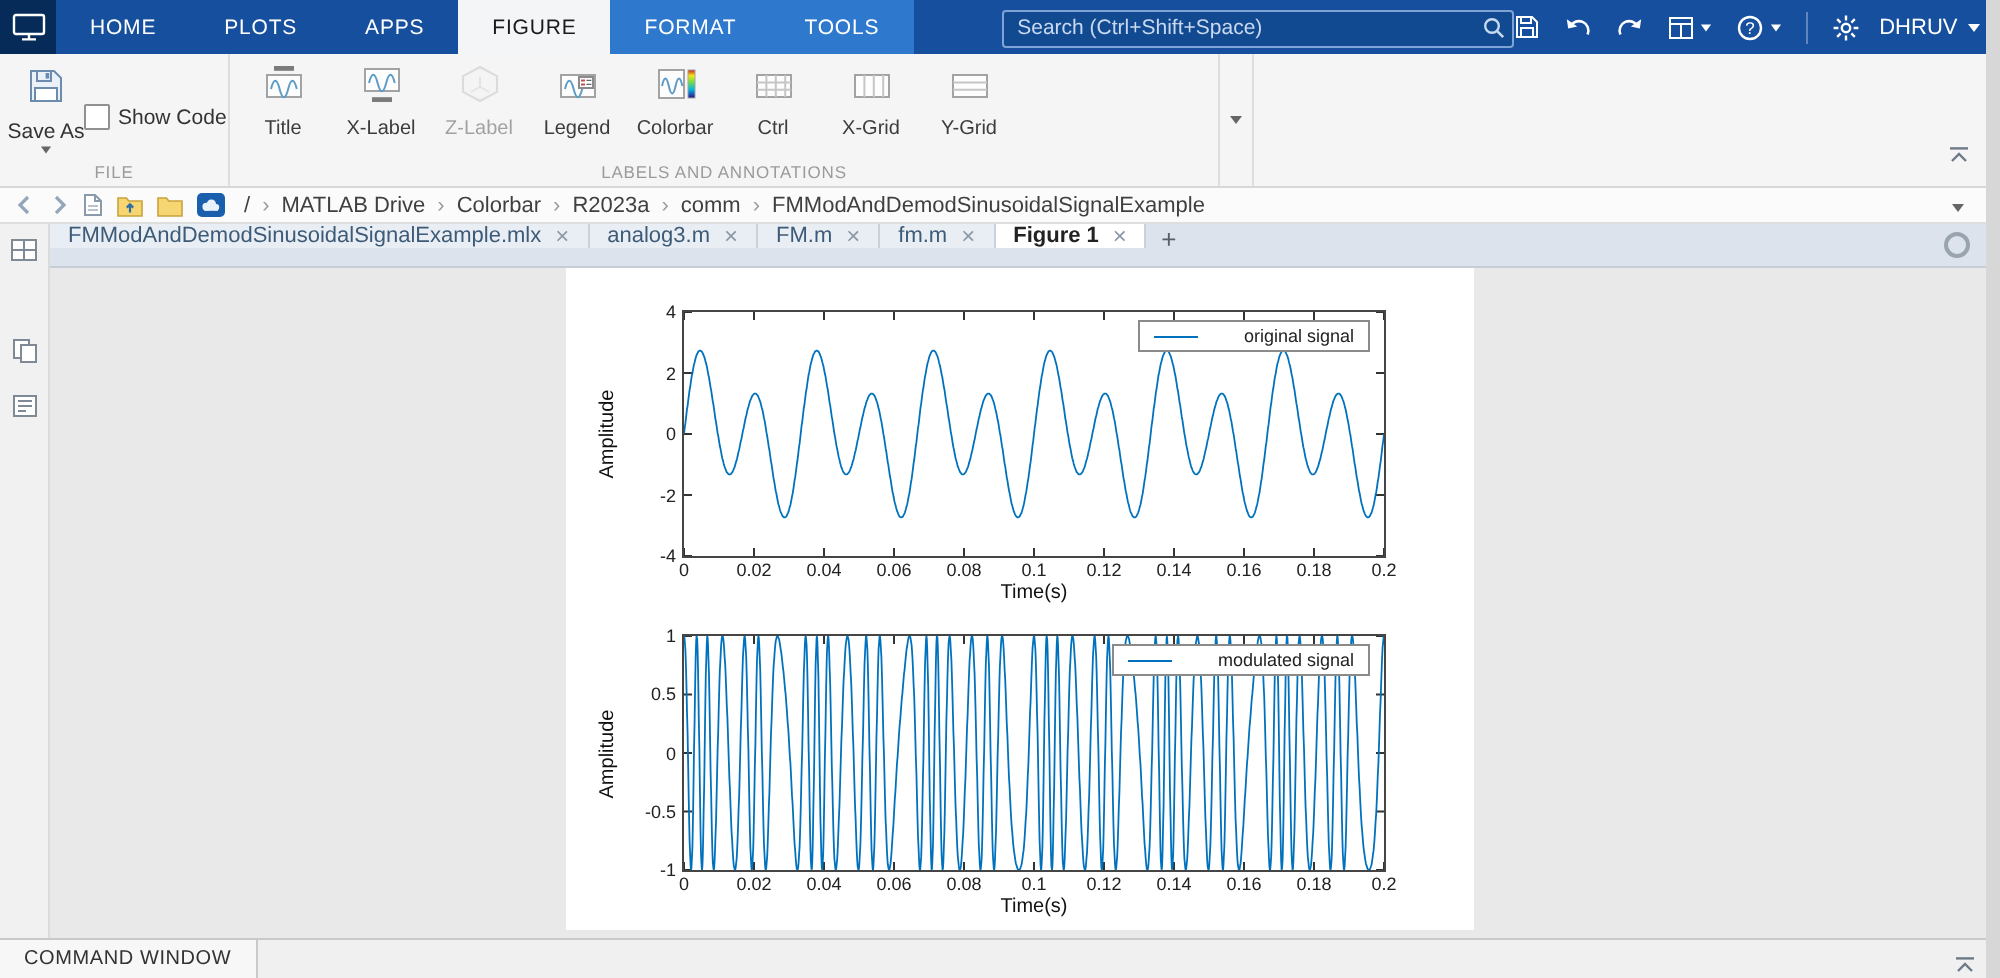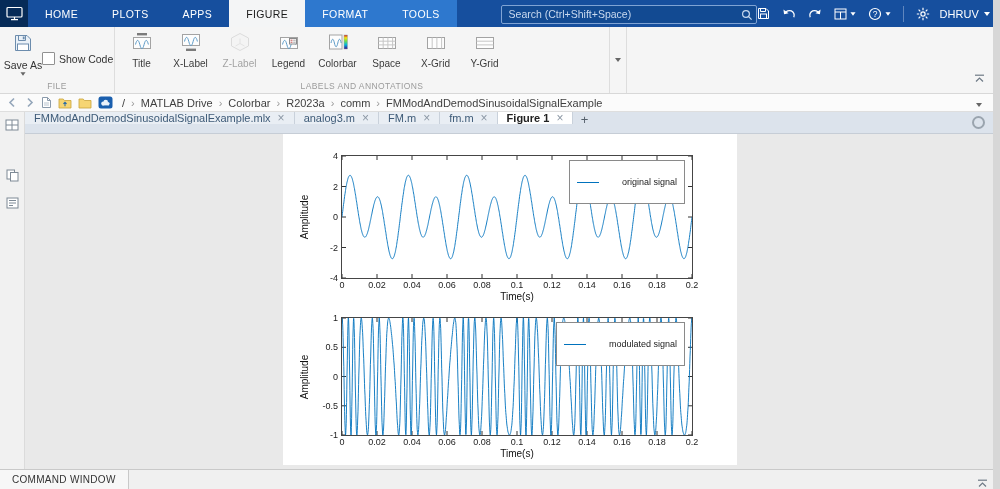--- a/index.html
+++ b/index.html
@@ -65,21 +65,21 @@
   .strip-end-icon{margin-left:auto;align-self:center;margin-right:8px;width:9px;height:9px;border:2px solid #9AA4AE;border-radius:50%;cursor:pointer;}
 
   
   .content{position:absolute;left:25px;top:134px;right:0;bottom:20px;background:#E9E9E9;}
   .figure-canvas{position:absolute;left:258px;top:0;width:454px;height:331px;background:#fff;}
   .axes{position:absolute;border:1px solid #454545;background:#fff;}
   .xtick{position:absolute;top:100%;margin-top:2px;transform:translateX(-50%);font-size:9px;color:#222;white-space:nowrap;}
   .ytick{position:absolute;left:-4px;transform:translate(-100%,-50%);font-size:9px;color:#222;white-space:nowrap;}
   .xlabel{position:absolute;left:50%;top:100%;margin-top:13px;transform:translateX(-50%);font-size:10px;color:#111;}
   .ylabel{position:absolute;left:-60px;top:50%;transform:translateY(-50%) rotate(-90deg);font-size:10px;color:#111;white-space:nowrap;}
-  .legend{position:absolute;top:4px;right:7px;display:flex;align-items:center;gap:23px;border:1px solid #8A8A8A;background:#fff;padding:16px 7px;cursor:pointer;}
+  .legend{position:absolute;top:4px;right:7px;display:flex;align-items:center;gap:23px;border:1px solid #8A8A8A;background:#fff;padding:2px 7px;cursor:pointer;}
   .legend-line{width:22px;height:0;border-top:1.2px solid #0072BD;}
   .legend-text{font-size:9px;color:#222;}
 
   
   .statusbar{position:absolute;left:0;bottom:0;width:100%;height:20px;background:#F0F0F0;border-top:1px solid #C9C9C9;box-sizing:border-box;}
   .cmdwin{position:absolute;left:0;top:0;height:19px;display:flex;align-items:center;padding:0 12px;border-right:1px solid #C9C9C9;background:#F7F7F7;font-size:10px;color:#333;letter-spacing:.3px;cursor:pointer;}
   .status-collapse{position:absolute;right:5px;top:4px;cursor:pointer;}
 </style>
 </head>
 <body>
@@ -228,21 +228,21 @@
                 <path d="M4 11c1.1-5 2.3-5 3.4 0s2.3 5 3.4 0 2.3-5 3.4 0" fill="none" stroke="#5E9CC8"></path>
                 <rect x="17" y="3" width="3.5" height="14" fill="url(#jetg)" stroke="#A3A3A3" stroke-width="0.5"></rect>
               </svg></span>
             <span class="rb-label">Colorbar</span>
           </div>
           <div class="rb">
             <span class="rb-icon"><svg width="22" height="20" viewBox="0 0 22 20">
                 <rect x="2.5" y="5.5" width="17" height="11" fill="#FDFDFD" stroke="#A3A3A3"></rect>
                 <path d="M7.2 5.5V16.5M11.9 5.5V16.5M16.6 5.5V16.5M2.5 9.2H19.5M2.5 12.9H19.5" stroke="#C6C6C6" fill="none"></path>
               </svg></span>
-            <span class="rb-label">Space</span>
+            <span class="rb-label">Ctrl</span>
           </div>
           <div class="rb">
             <span class="rb-icon"><svg width="22" height="20" viewBox="0 0 22 20">
                 <rect x="2.5" y="5.5" width="17" height="11" fill="#FDFDFD" stroke="#A3A3A3"></rect>
                 <path d="M7.2 5.5V16.5M11.9 5.5V16.5M16.6 5.5V16.5" stroke="#C6C6C6" fill="none"></path>
               </svg></span>
             <span class="rb-label">X-Grid</span>
           </div>
           <div class="rb">
             <span class="rb-icon"><svg width="22" height="20" viewBox="0 0 22 20">

